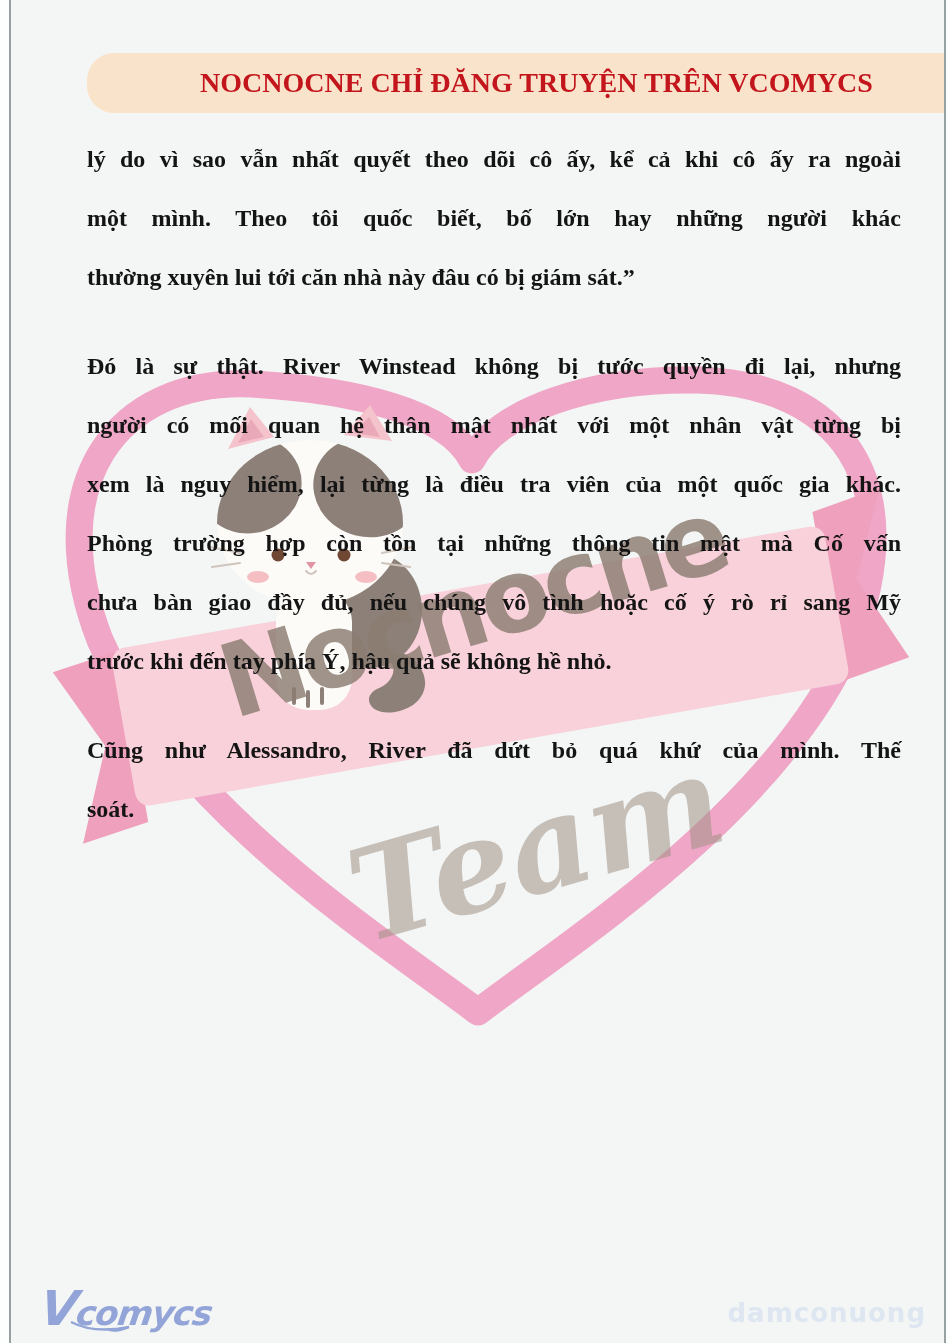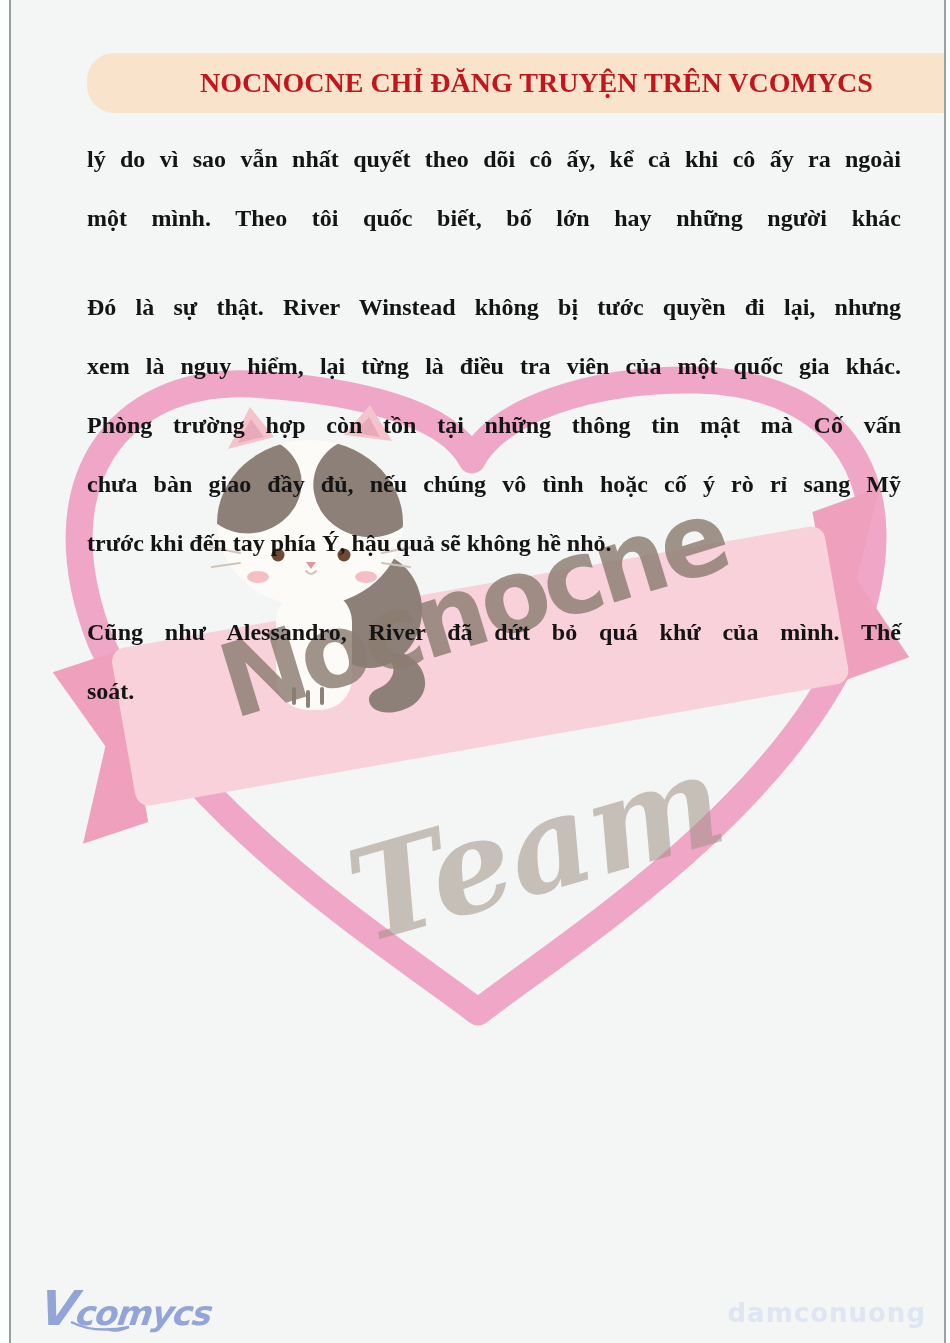--- a/index.html
+++ b/index.html
@@ -96,23 +96,25 @@
 
   <div class="wm-brand">Nocnocne</div>
   <div class="wm-team">Team</div>
 
   <div class="header-banner">NOCNOCNE CHỈ ĐĂNG TRUYỆN TRÊN VCOMYCS</div>
 
   <div class="body-text">
     <div class="para">
       <div class="tline">lý do vì sao vẫn nhất quyết theo dõi cô ấy, kể cả khi cô ấy ra ngoài</div>
       <div class="tline">một mình. Theo tôi quốc biết, bố lớn hay những người khác</div>
+      <div class="tline last">thường xuyên lui tới căn nhà này đâu có bị giám sát.”</div>
     </div>
     <div class="para">
       <div class="tline">Đó là sự thật. River Winstead không bị tước quyền đi lại, nhưng</div>
+      <div class="tline">người có mối quan hệ thân mật nhất với một nhân vật từng bị</div>
       <div class="tline">xem là nguy hiểm, lại từng là điều tra viên của một quốc gia khác.</div>
       <div class="tline">Phòng trường hợp còn tồn tại những thông tin mật mà Cố vấn</div>
       <div class="tline">chưa bàn giao đầy đủ, nếu chúng vô tình hoặc cố ý rò rỉ sang Mỹ</div>
       <div class="tline last">trước khi đến tay phía Ý, hậu quả sẽ không hề nhỏ.</div>
     </div>
     <div class="para">
       <div class="tline">Cũng như Alessandro, River đã dứt bỏ quá khứ của mình. Thế</div>
       <div class="tline last">soát.</div>
     </div>
   </div>

